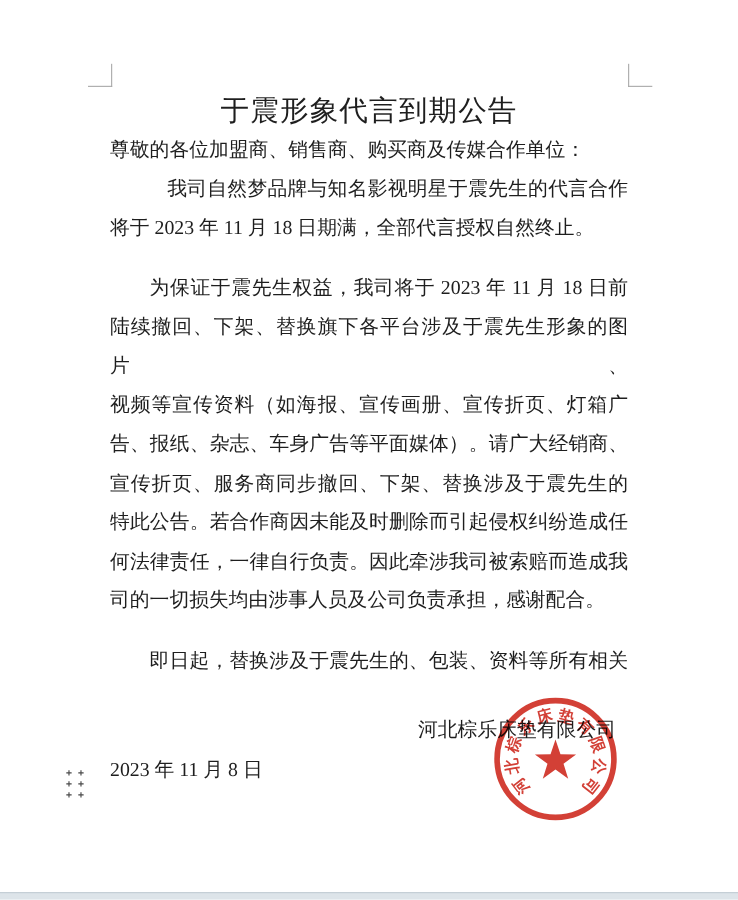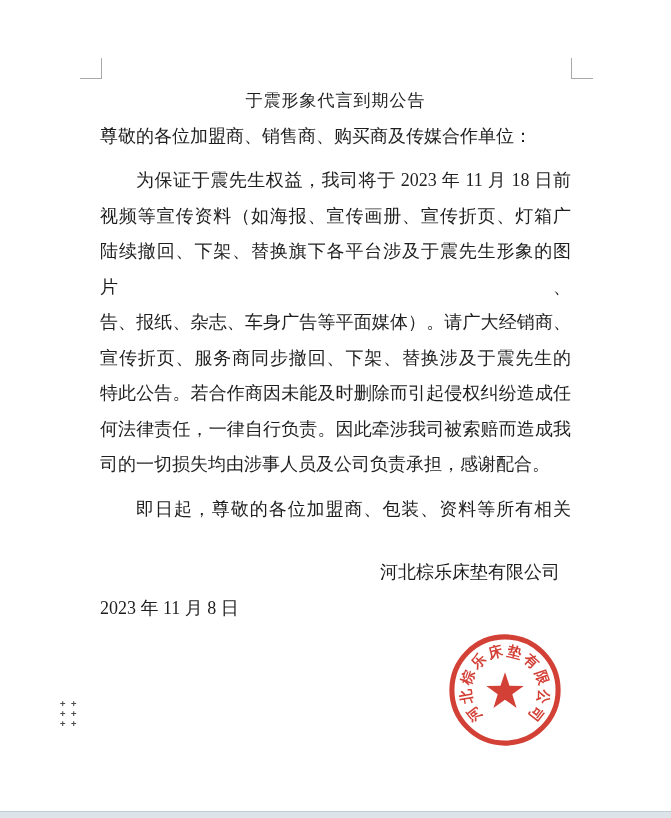--- a/index.html
+++ b/index.html
@@ -20,27 +20,27 @@
   }
   .crop-tr {
     position:absolute; left:571px; top:58px; width:21px; height:20px;
     border-left:1.4px solid #a8a8a8; border-bottom:1.4px solid #a8a8a8;
   }
 
   .content {
     position:absolute; left:100px; top:83px; width:471px;
   }
   .doc-title {
-    font-size:17px; line-height:35.5px; text-align:center; letter-spacing:1px;
+    font-size:26px; line-height:35.5px; text-align:center; letter-spacing:1px;
   }
   .greeting, .line, .closing, .company, .date {
     font-size:18px; line-height:35.5px;
   }
   .line.full { text-align:justify; text-align-last:justify; }
-  .para-sp { margin-top:9px; }
+  .para-sp { margin-top:19px; }
   .spacer { height:28px; }
   .company { text-align:right; padding-right:11px; }
   .date    { text-align:left; padding-right:19px; }
 
   
   .seal {
     position:absolute; left:446px; top:631px; width:118px; height:118px;
     mix-blend-mode:multiply; opacity:0.92;
   }
   .seal-ring { fill:none; stroke:var(--seal-color,#cf2f25); stroke-width:5.2px; }
@@ -71,32 +71,36 @@
 <div class="page">
 
   <div class="crop-tl"></div>
   <div class="crop-tr"></div>
 
   <div class="content">
     <div class="doc-title">于震形象代言到期公告</div>
     <div class="greeting">尊敬的各位加盟商、销售商、购买商及传媒合作单位：</div>
 
     <div>
+        <div>
+          <div class="line full" style="padding-left: 52px;">我司自然梦品牌与知名影视明星于震先生的代言合作</div>
+          <div class="line">将于 2023 年 11 月 18 日期满，全部代言授权自然终止。</div>
+        </div>
         <div class="para-sp">
           <div class="line full" style="padding-left: 36px;">为保证于震先生权益，我司将于 2023 年 11 月 18 日前</div>
+          <div class="line full">陆续撤回、下架、替换旗下各平台涉及于震先生形象的图片、</div>
           <div class="line full">视频等宣传资料（如海报、宣传画册、宣传折页、灯箱广</div>
-          <div class="line full">陆续撤回、下架、替换旗下各平台涉及于震先生形象的图片、</div>
           <div class="line full">告、报纸、杂志、车身广告等平面媒体）。请广大经销商、</div>
           <div class="line full">宣传折页、服务商同步撤回、下架、替换涉及于震先生的</div>
           <div class="line full">特此公告。若合作商因未能及时删除而引起侵权纠纷造成任</div>
           <div class="line full">何法律责任，一律自行负责。因此牵涉我司被索赔而造成我</div>
           <div class="line">司的一切损失均由涉事人员及公司负责承担，感谢配合。</div>
         </div>
         <div class="para-sp">
-          <div class="line full" style="padding-left: 36px;">即日起，尊敬的各位加盟商、包装、资料等所有相关</div>
+          <div class="line full" style="padding-left: 36px;">即日起，替换涉及于震先生的、包装、资料等所有相关</div>
         </div>
       </div>
 
     <div class="spacer"></div>
     <div class="company">河北棕乐床垫有限公司</div>
     <div class="date">2023 年 11 月 8 日</div>
   </div>
 
   <svg class="seal" viewBox="0 0 120 120" xmlns="http://www.w3.org/2000/svg">
     <circle class="seal-ring" cx="60" cy="60" r="54"></circle>

